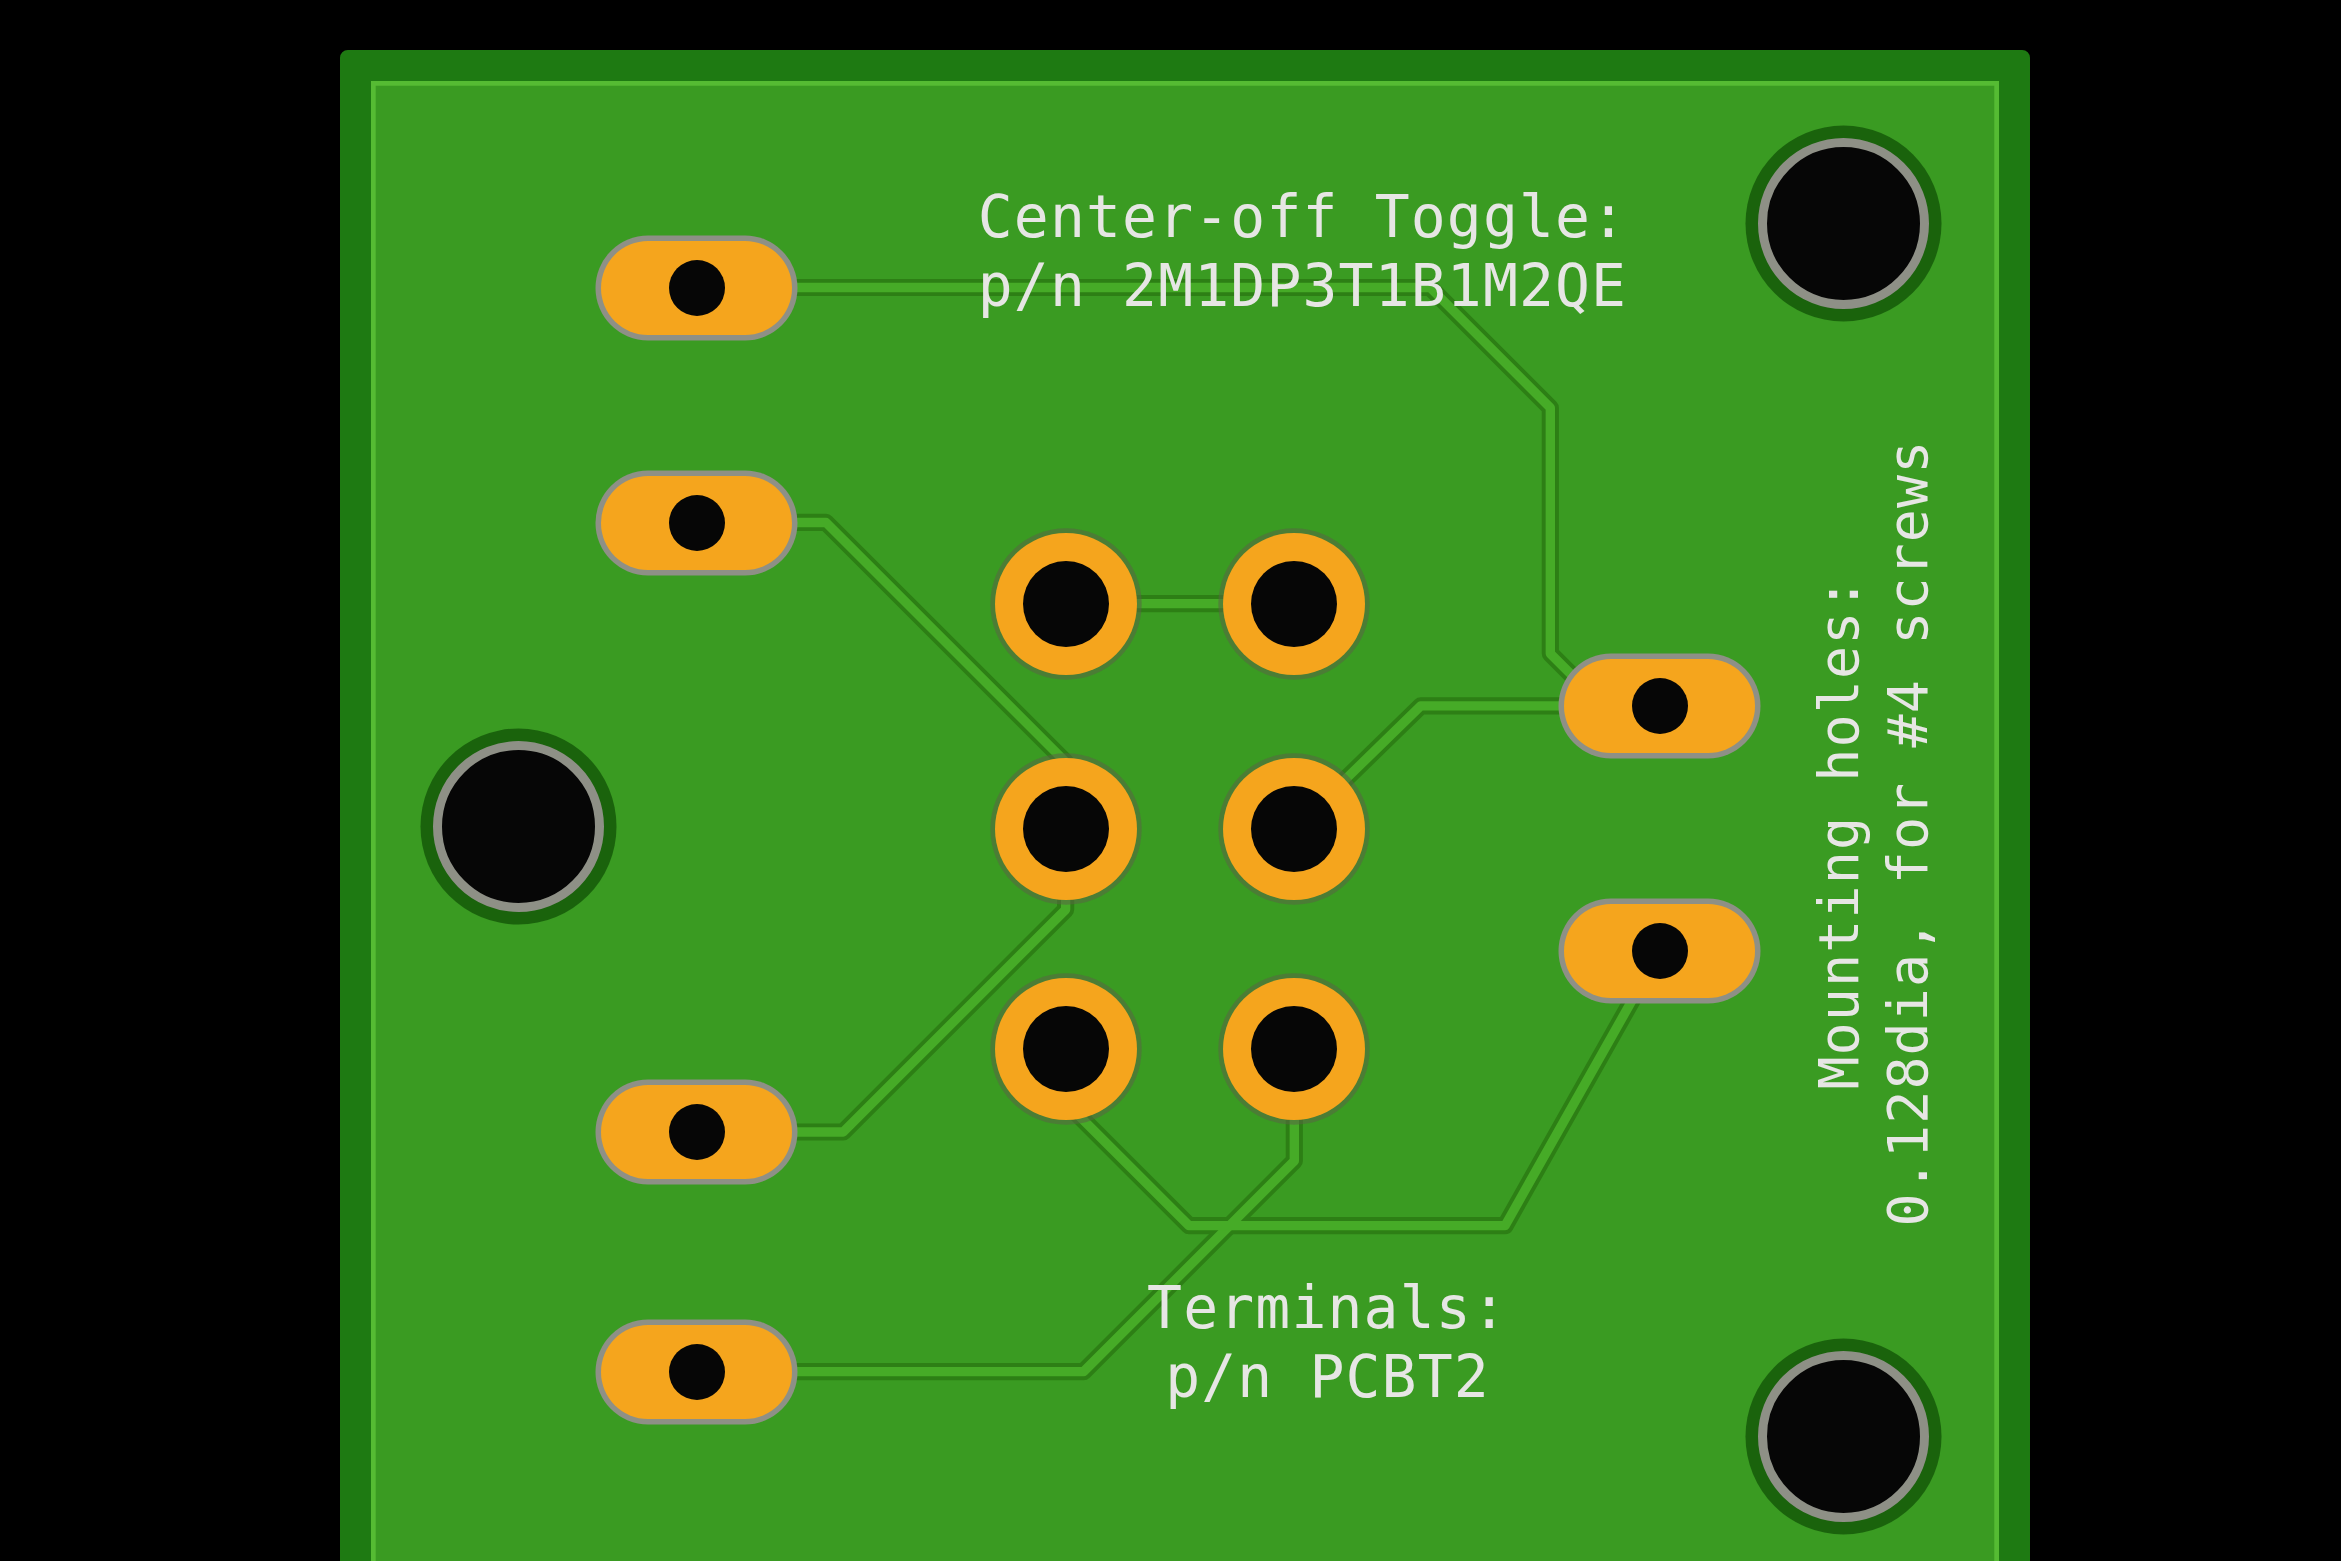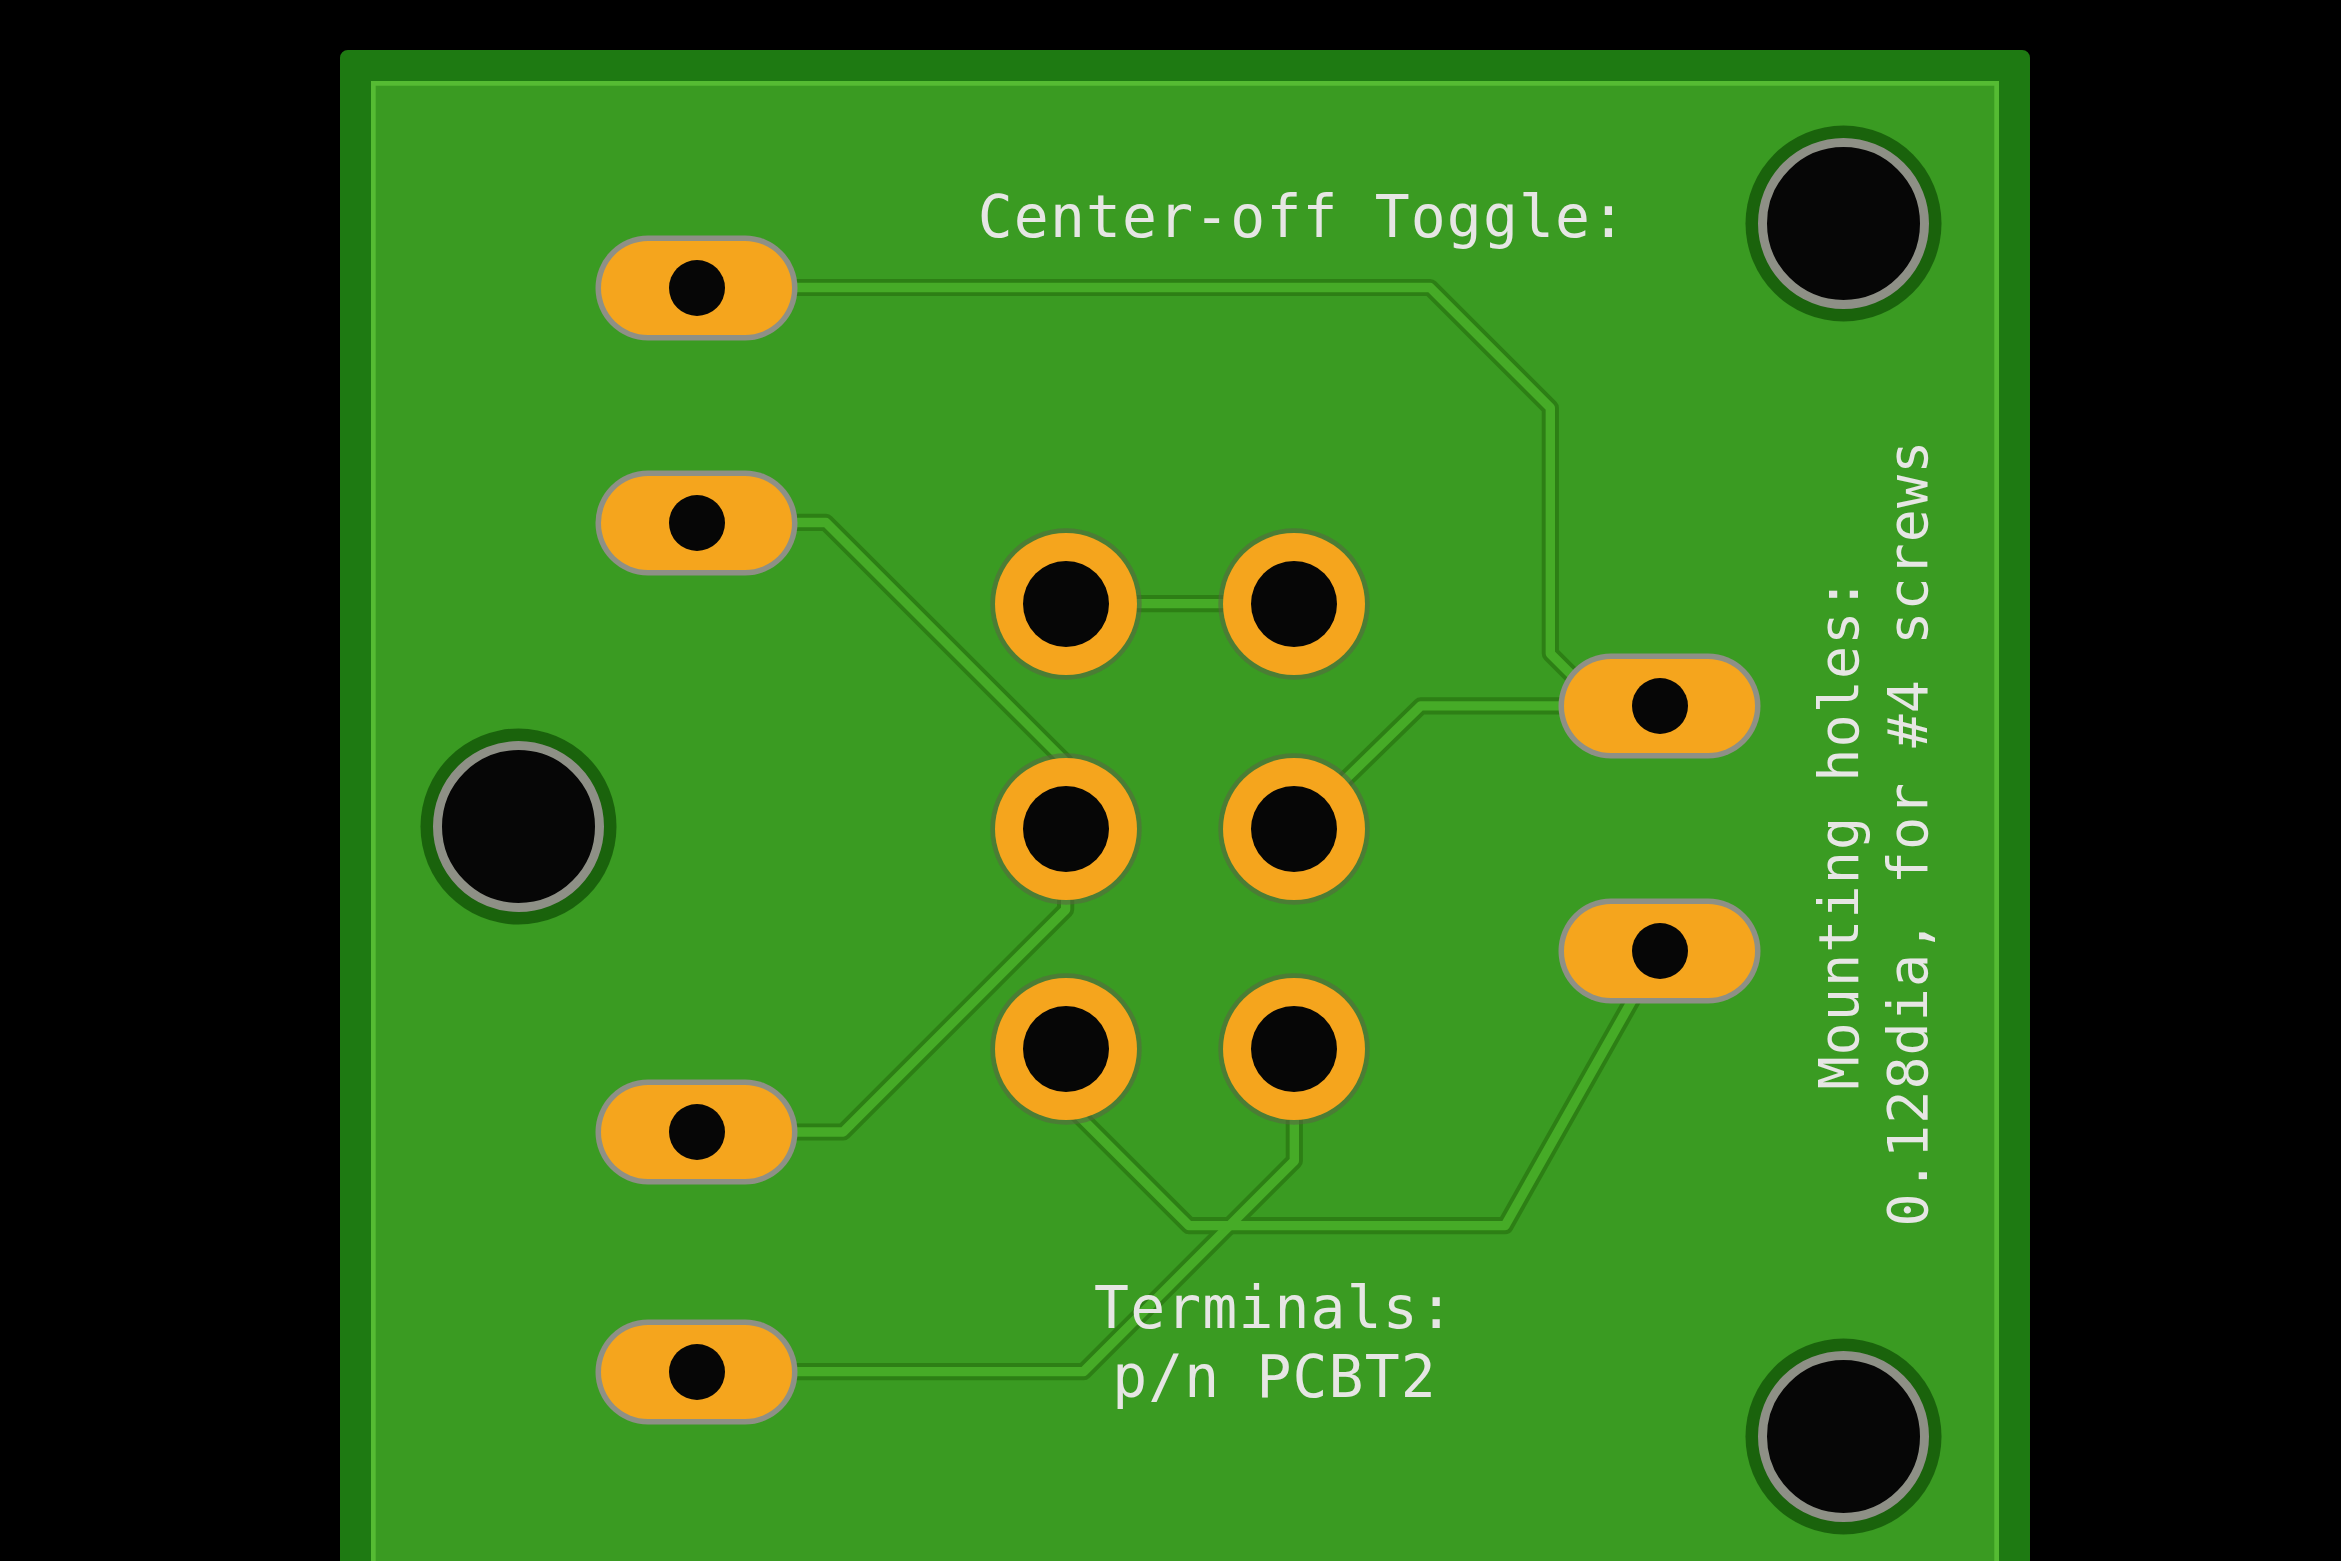--- a/index.html
+++ b/index.html
@@ -96,21 +96,21 @@
     position: absolute;
     z-index: 4;
     color: var(--silkscreen, #e6e6e4);
     font-size: 58px;
     line-height: 69px;
     letter-spacing: 0.02em;
     text-align: center;
     white-space: nowrap;
   }
   .silk-top    { left: 873px; top: 139px;  width: 859px; }
-  .silk-bottom { left: 845px; top: 1230px; width: 859px; }
+  .silk-bottom { left: 898px; top: 1230px; width: 859px; }
   .silk-side {
     left: 1444px;
     top: 720px;
     width: 859px;
     font-size: 55px;
     transform: rotate(-90deg);
     transform-origin: center center;
   }
 </style>
 </head>
@@ -179,20 +179,21 @@
   <div class="pad switch-pad" style="left:1223px; top:934px;">
     <span class="hole"></span>
   </div>
 
   <div class="mount" style="left:1758px; top:94px;"></div>
   <div class="mount" style="left:433px;  top:697px;"></div>
   <div class="mount" style="left:1758px; top:1307px;"></div>
 
   <div class="silk silk-top">
     <div>Center-off Toggle:</div>
+    <div>p/n 2M1DP3T1B1M2QE</div>
   </div>
 
   <div class="silk silk-bottom">
     <div>Terminals:</div>
     <div>p/n PCBT2</div>
   </div>
 
   <div class="silk silk-side">
     <div>Mounting holes:</div>
     <div>0.128dia, for #4 screws</div>

